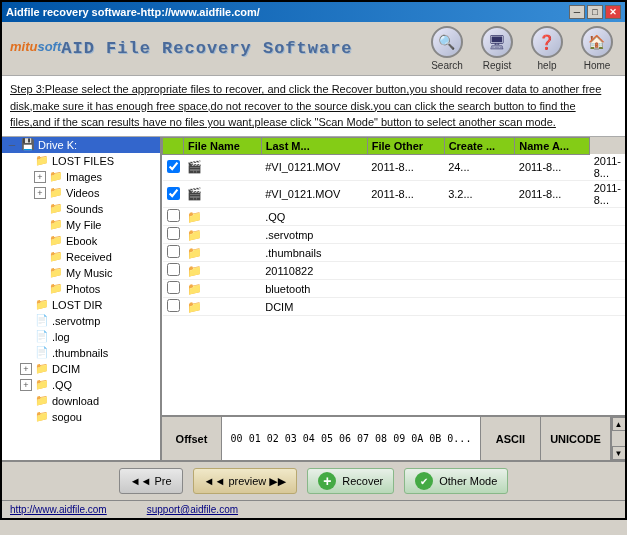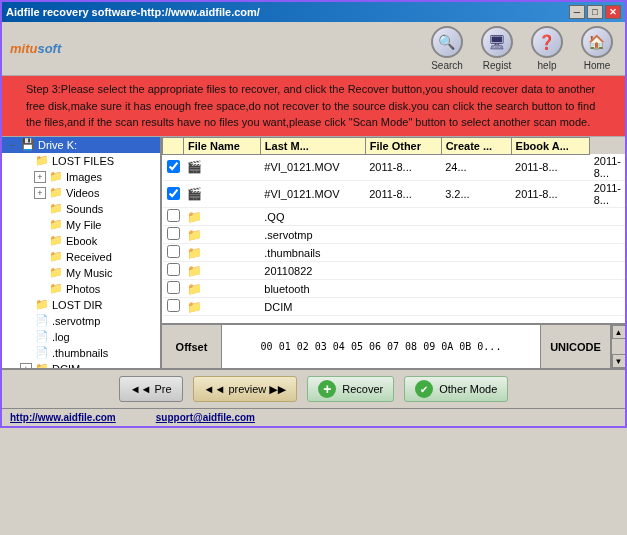--- a/index.html
+++ b/index.html
@@ -6,22 +6,22 @@
     body {
       font-family: 'Tahoma', 'Arial', sans-serif;
       font-size: 11px;
       background: #d4d0c8;
       width: 627px;
       height: 535px;
       overflow: hidden;
     }
     .window {
       width: 627px;
-      height: 428px;
-      border: 2px solid #8b5cf6;
+      height: 520px;
+      border: 2px solid #000000;
       background: #d4d0c8;
       display: flex;
       flex-direction: column;
     }
     .title-bar {
       background: linear-gradient(to right, #0054a6, #3a8fd8);
       color: white;
       font-size: 11px;
       font-weight: bold;
       padding: 3px 4px;
@@ -103,26 +103,27 @@
       font-size: 14px;
       color: #336;
     }
     .toolbar-icon-label {
       font-size: 10px;
       color: #333;
       margin-top: 2px;
       text-align: center;
     }
     .instruction-area {
-      background: #ef4444;
-      padding: 5px 24px;
+      background: #ffffff;
+      padding: 5px 8px;
       font-size: 11px;
       color: #111;
       line-height: 1.5;
       border-bottom: 1px solid #aaa;
+      text-decoration: underline;
     }
     .main-content {
       display: flex;
       flex: 1;
       overflow: hidden;
     }
     .left-panel {
       width: 160px;
       min-width: 160px;
       border-right: 2px solid #888;
@@ -165,21 +166,21 @@
       flex: 1;
       overflow-y: auto;
       background: white;
     }
     table {
       width: 100%;
       border-collapse: collapse;
       font-size: 11px;
     }
     thead th {
-      background: #fef9c3;
+      background: #84cc16;
       border: 1px solid #888;
       padding: 2px 4px;
       font-weight: bold;
       text-align: left;
       font-size: 11px;
     }
     tbody td {
       border-bottom: 1px solid #eee;
       padding: 1px 4px;
       font-size: 11px;
@@ -239,21 +240,20 @@
     .status-bar {
       border-top: 1px solid #888;
       background: #d4d0c8;
       padding: 2px 8px;
       display: flex;
       gap: 40px;
       font-size: 10px;
       color: #000080;
       height: 18px;
       align-items: center;
-      font-weight: bold;
     }
     .status-link { color: #000080; text-decoration: underline; cursor: pointer; }
     .green-circle {
       width: 18px;
       height: 18px;
       border-radius: 50%;
       background: #44aa44;
       display: flex;
       align-items: center;
       justify-content: center;
@@ -287,20 +287,21 @@
       <div class="title-btn">□</div>
       <div class="title-btn" style="background:#e04040;color:white;">✕</div>
     </div>
   </div>
 
   <div class="header-area">
     <div class="logo-area">
       <div class="logo-brand">
         <span class="mitu" style="color:#e07020;font-weight:bold;font-style:italic;">mitu</span><span class="soft" style="color:#4080c0;font-weight:bold;font-style:italic;">soft</span>
       </div>
+      <div class="logo-title">AID File Recovery Software</div>
     </div>
     <div class="toolbar-icons">
       <div class="toolbar-icon-item">
         <div class="toolbar-icon-circle">🔍</div>
         <span class="toolbar-icon-label">Search</span>
       </div>
       <div class="toolbar-icon-item">
         <div class="toolbar-icon-circle">🖥</div>
         <span class="toolbar-icon-label">Regist</span>
       </div>
@@ -418,21 +419,21 @@
 
       <div class="file-table">
         <table>
           <thead>
             <tr>
               <th style="width:18px;"></th>
               <th>File Name</th>
               <th>Last M...</th>
               <th>File Other</th>
               <th>Create ...</th>
-              <th>Ebook A...</th>
+              <th>Name A...</th>
               <th style="width:14px;border:none;background:#d4d0c8;padding:0;"></th>
             </tr>
           </thead>
           <tbody id="file-tbody">
               <tr>
                 <td><input type="checkbox" checked="" style="margin: 0px;"></td>
                 <td style="font-size: 12px;">🎬</td>
                 <td>#VI_0121.MOV</td>
                 <td>2011-8...</td>
                 <td>24...</td>
@@ -502,20 +503,21 @@
                 <td></td>
                 <td></td>
               </tr>
             </tbody>
         </table>
       </div>
 
       <div class="hex-panel">
         <div class="hex-cell hex-offset">Offset</div>
         <div class="hex-cell hex-data">00 01 02 03 04 05 06 07   08 09 0A 0B 0...</div>
+        <div class="hex-cell hex-ascii">ASCII</div>
         <div class="hex-cell hex-unicode">UNICODE</div>
         <div style="width:14px;border-left:1px solid #888;background:#d4d0c8;display:flex;flex-direction:column;align-items:center;justify-content:space-between;">
           <div style="width:14px;height:14px;background:#d4d0c8;border:1px solid #888;display:flex;align-items:center;justify-content:center;font-size:8px;cursor:pointer;">▲</div>
           <div style="width:14px;height:14px;background:#d4d0c8;border:1px solid #888;display:flex;align-items:center;justify-content:center;font-size:8px;cursor:pointer;">▼</div>
         </div>
       </div>
     </div>
   </div>
 
   <div class="bottom-bar">

